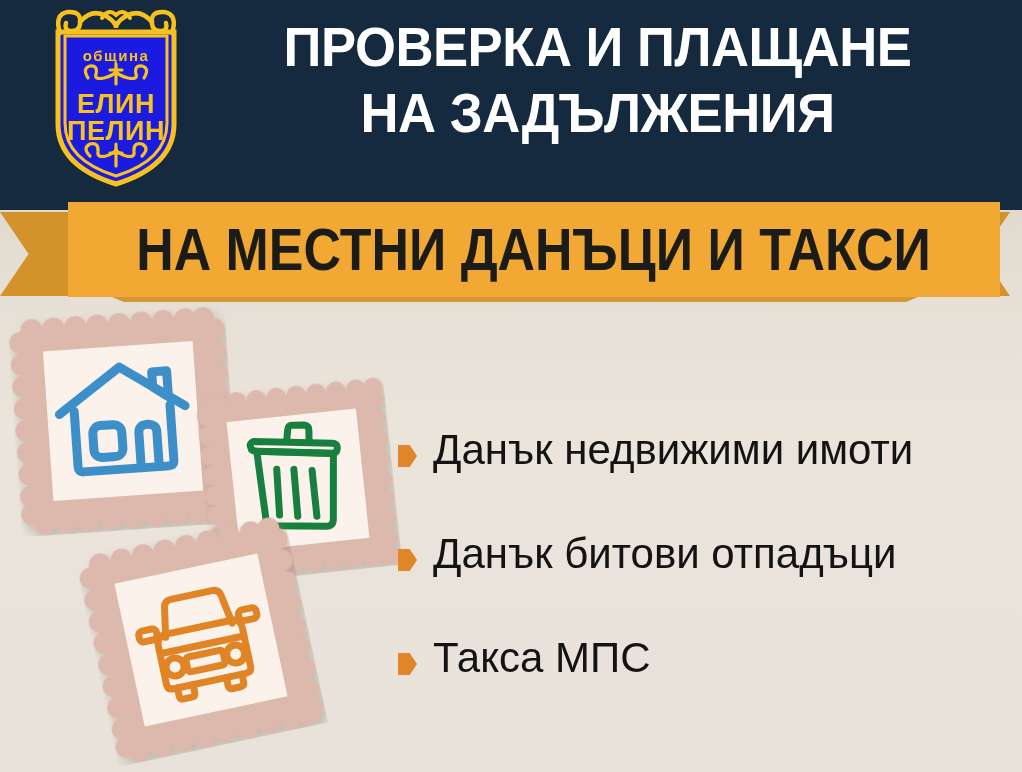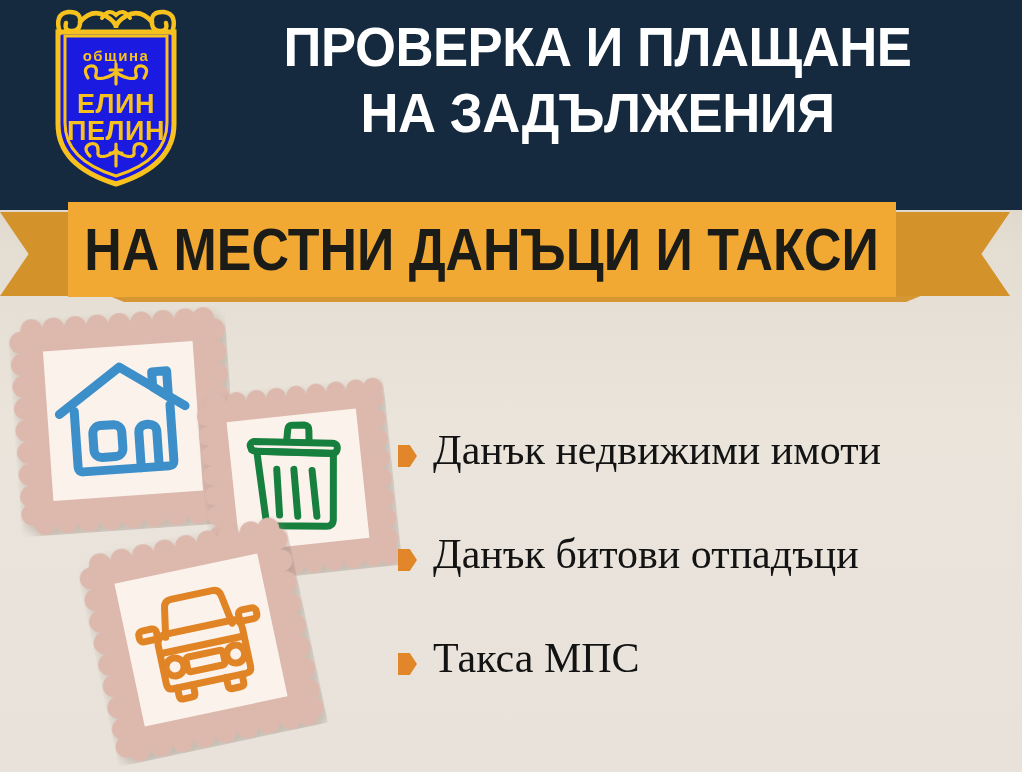--- a/index.html
+++ b/index.html
@@ -93,21 +93,21 @@
     width: 850px;
     height: 14px;
     background: #d4922a;
     clip-path: polygon(0% 0%, 100% 0%, 96% 100%, 4% 100%);
     opacity: 0.95;
   }
   .ribbon-band {
     position: absolute;
     left: 68px;
     top: 6px;
-    width: 828px;
+    width: 932px;
     height: 95px;
     background: #f2a933;
     display: flex;
     align-items: center;
     justify-content: center;
   }
   .ribbon-text {
     color: #1b1b18;
     font-family: "Liberation Sans", sans-serif;
     font-weight: 700;
@@ -141,21 +141,21 @@
     width: 19px;
     height: 22px;
     margin-top: 20px;
     margin-right: 16px;
     background: #e2862a;
     clip-path: polygon(0% 0%, 62% 0%, 100% 50%, 62% 100%, 0% 100%);
   }
   .bullet-label {
     flex: 1 1 auto;
     color: #131313;
-    font-family: Liberation Serif, serif;
+    font-family: Liberation Sans, sans-serif;
     font-weight: 400;
     font-size: 42px;
     line-height: 50px;
     white-space: nowrap;
   }
 </style>
 </head>
 <body>
 
 <div id="poster">

